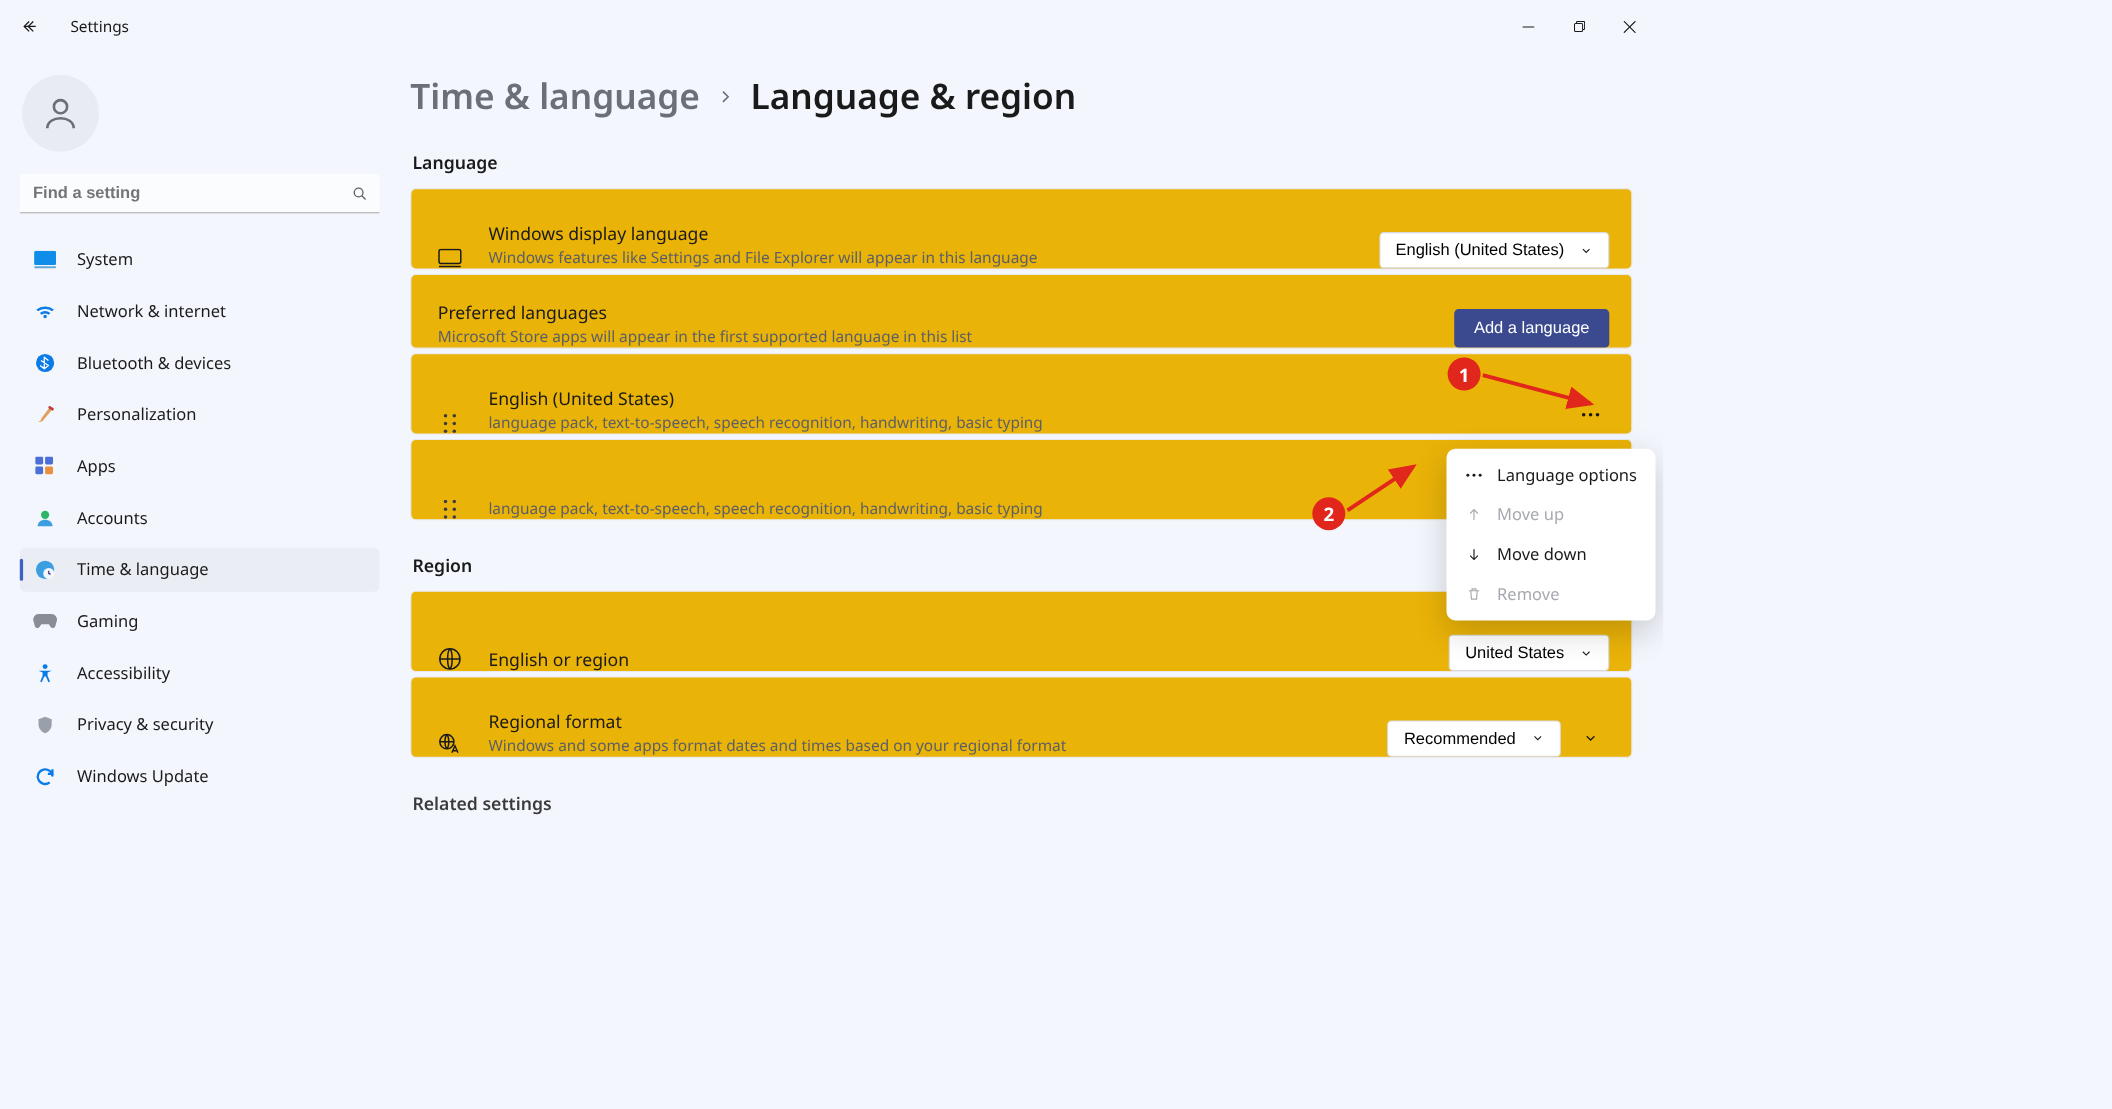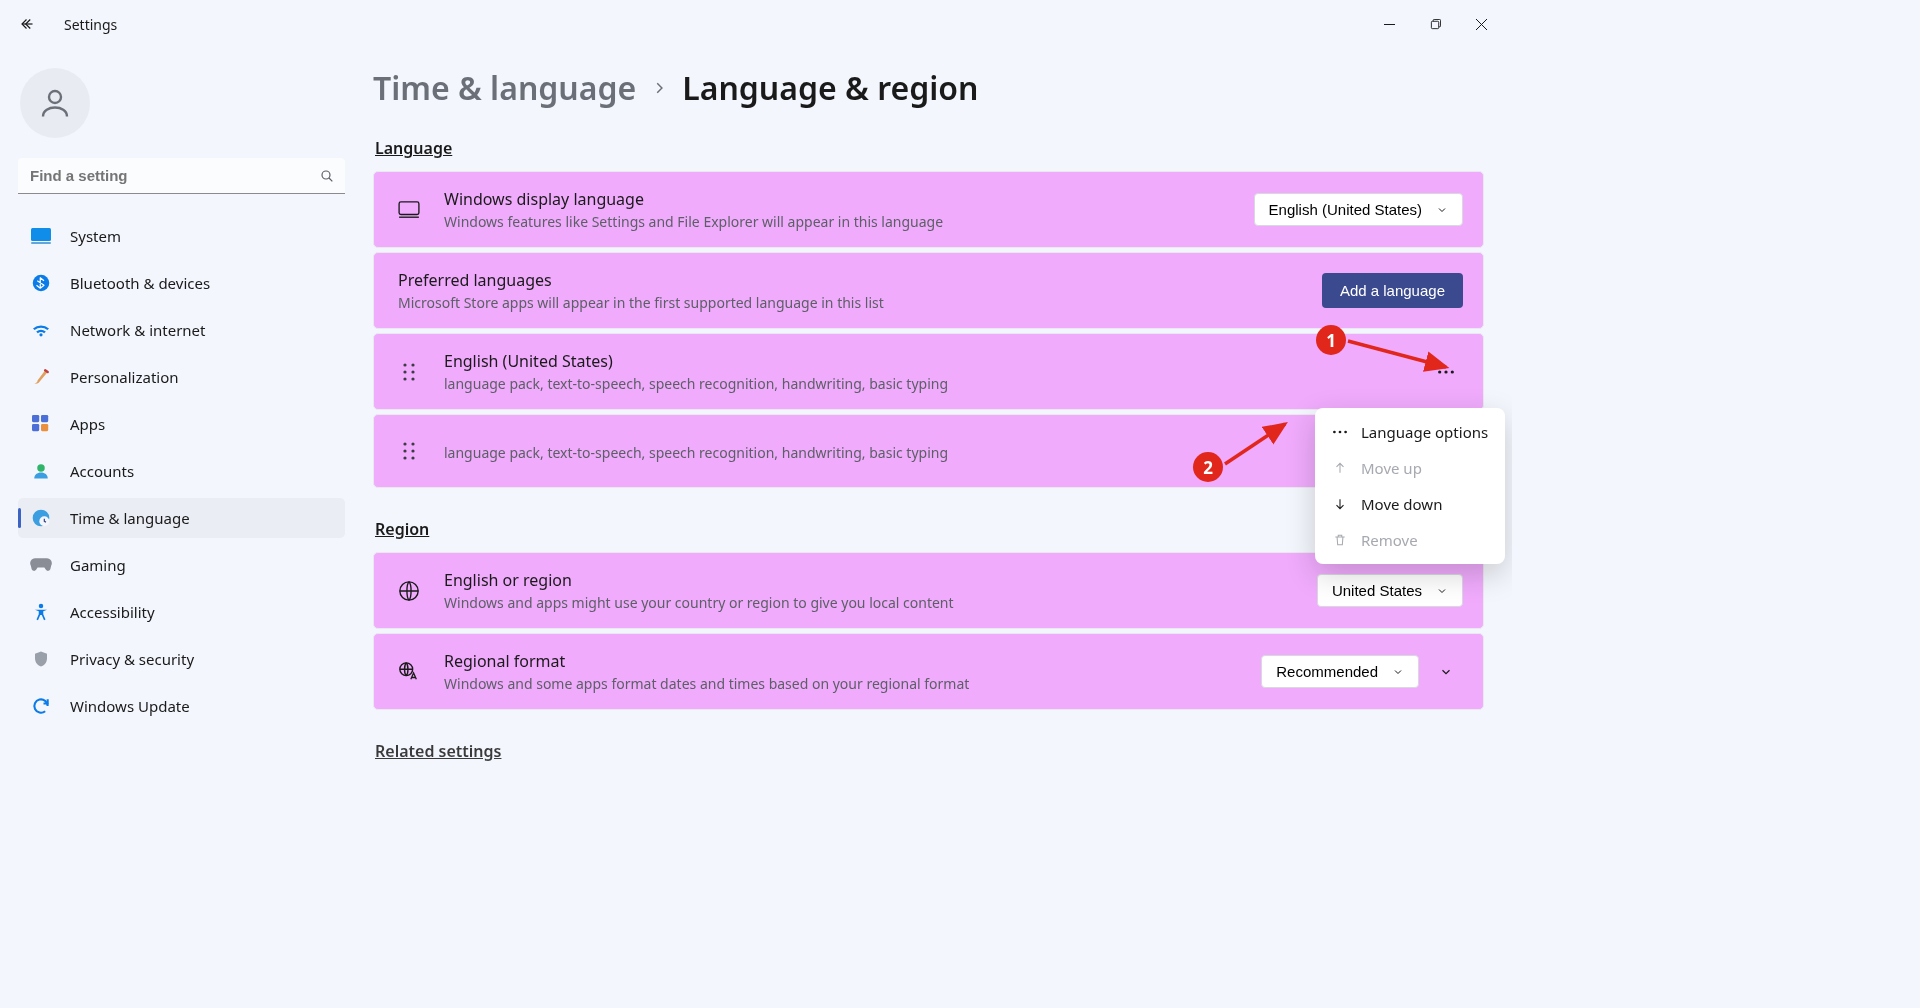--- a/index.html
+++ b/index.html
@@ -101,32 +101,31 @@
   font-size: 32px; font-weight:600; color: #6b6f78;
 }
 .breadcrumb .bc-sep { font-size: 22px; color:#6b6f78; }
 .breadcrumb .bc-current {
   font-size: 32px; font-weight:600; color:#1a1a1a;
 }
 
 .section-title {
   font-size: 16px; font-weight:600;
   margin: 6px 0 12px 2px;
-  text-decoration: underline;
 }
 
 
 .card {
-  background: #f0abfc;
+  background: #eab308;
   border: 1px solid #e9e9ee;
   border-radius: 5px;
   margin-bottom: 4px;
   display:flex;
-  align-items:center;
-  padding: 16px 20px;
+  align-items:flex-end;
+  padding: 0 20px;
   min-height: 74px;
   position:relative;
 }
 .card + .card { margin-top: 4px; }
 .card .lead-icon {
   width: 30px; display:flex; align-items:center; justify-content:center;
   margin-right: 20px;
   flex-shrink:0;
 }
 .card .grip {
@@ -276,34 +275,34 @@
         <span class="nav-icon">
             <svg width="20" height="16" viewBox="0 0 20 16">
               <rect width="20" height="13" rx="1.5" fill="#0f8de9"></rect>
               <rect y="14" width="20" height="2" rx="1" fill="#61a7d9"></rect>
             </svg>
           </span>
         <span>System</span>
       </li>
       <li>
         <span class="nav-icon">
+            <svg width="20" height="16" viewBox="0 0 24 20" fill="#0b7be8">
+              <path d="M12 18a2 2 0 100-4 2 2 0 000 4zm-6-6a10 10 0 0112 0l-2 2a7 7 0 00-8 0zm-4-4a16 16 0 0120 0l-2 2a13 13 0 00-16 0z"></path>
+            </svg>
+          </span>
+        <span>Network &amp; internet</span>
+      </li>
+      <li>
+        <span class="nav-icon">
             <svg width="18" height="20" viewBox="0 0 24 24">
               <circle cx="12" cy="12" r="11" fill="#0b7be8"></circle>
               <path d="M11 5v14l5-4-9-6m9-0l-5-4v14l-5-4" fill="none" stroke="#fff" stroke-width="1.6" stroke-linejoin="round"></path>
             </svg>
           </span>
         <span>Bluetooth &amp; devices</span>
-      </li>
-      <li>
-        <span class="nav-icon">
-            <svg width="20" height="16" viewBox="0 0 24 20" fill="#0b7be8">
-              <path d="M12 18a2 2 0 100-4 2 2 0 000 4zm-6-6a10 10 0 0112 0l-2 2a7 7 0 00-8 0zm-4-4a16 16 0 0120 0l-2 2a13 13 0 00-16 0z"></path>
-            </svg>
-          </span>
-        <span>Network &amp; internet</span>
       </li>
       <li>
         <span class="nav-icon">
             <svg width="20" height="20" viewBox="0 0 24 24">
               <path d="M4 20c2 0 4-2 4-4l9-12 3 2-10 12c-1 2-4 2-6 2z" fill="#e0a060"></path>
               <path d="M17 4l3 2" stroke="#c04040" stroke-width="3" stroke-linecap="round"></path>
             </svg>
           </span>
         <span>Personalization</span>
       </li>
@@ -474,21 +473,20 @@
     <div class="card-group">
       <div class="card">
         <span class="lead-icon">
           <svg width="22" height="22" viewBox="0 0 24 24" fill="none" stroke="#1a1a1a" stroke-width="1.5">
               <circle cx="12" cy="12" r="10"></circle>
               <path d="M2 12h20M12 2c3 3 3 17 0 20M12 2c-3 3-3 17 0 20"></path>
             </svg>
         </span>
         <div class="body">
           <div class="t">English or region</div>
-          <div class="d">Windows and apps might use your country or region to give you local content</div>
         </div>
         <div class="trailing">
           <button class="select-btn">
             <span>United States</span>
             <svg width="12" height="12" viewBox="0 0 24 24" fill="none" stroke="#1a1a1a" stroke-width="2">
                 <path d="M6 9l6 6 6-6"></path>
               </svg>
           </button>
         </div>
       </div>

